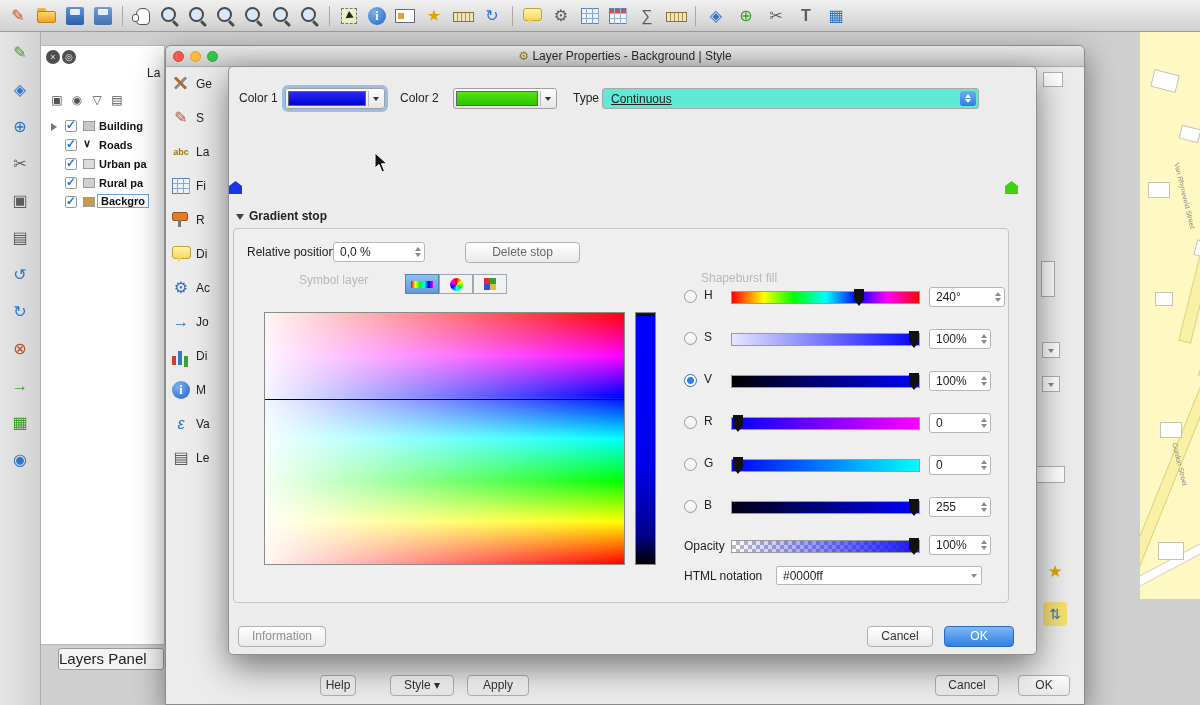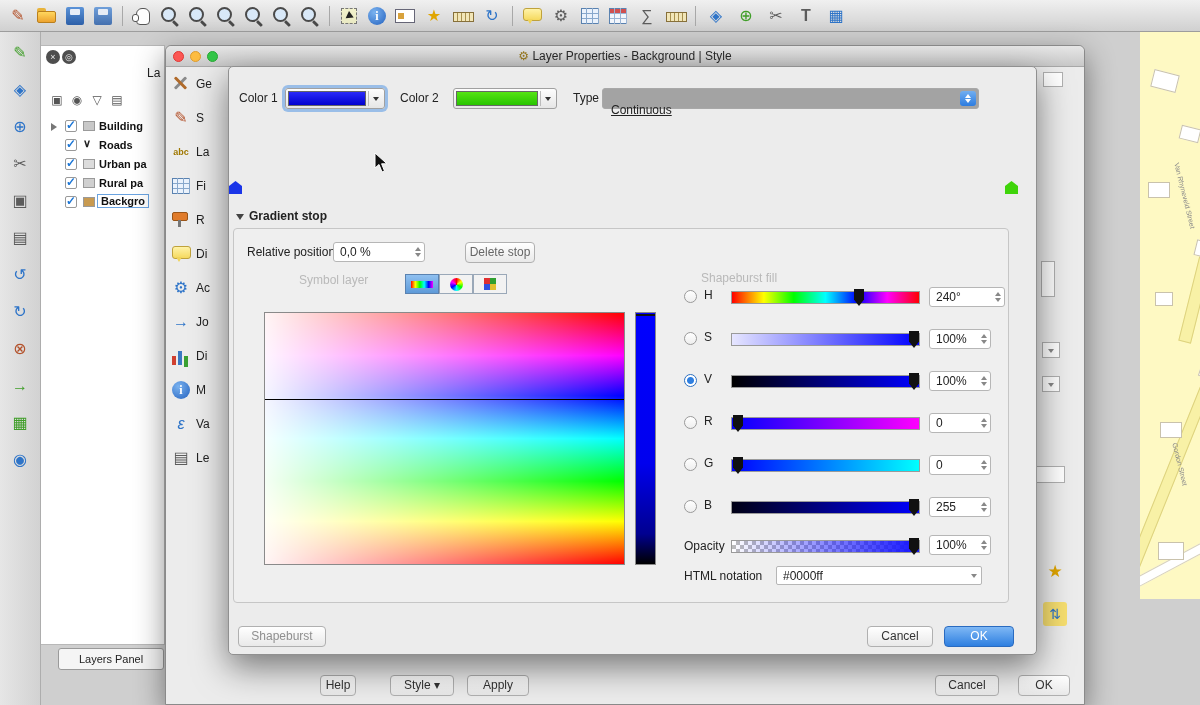--- a/index.html
+++ b/index.html
@@ -56,21 +56,21 @@
   .circ{position:absolute;width:14px;height:14px;border-radius:50%;background:#4e4e4e;color:#e8e8e8;
     font-size:9px;line-height:14px;text-align:center;}
   .mini{position:absolute;width:16px;height:16px;font-size:12px;line-height:16px;text-align:center;color:#555;}
   .cb{position:absolute;width:12px;height:12px;background:#fff;border:1px solid #999;border-radius:2px;box-sizing:border-box;}
   .cb span{position:absolute;left:0;top:-3px;font-size:12px;font-weight:bold;color:#1c76d6;}
   .lyr{position:absolute;font-size:11px;font-weight:bold;color:#111;white-space:nowrap;}
   .swq{position:absolute;width:12px;height:10px;border:1px solid #9a9a9a;box-sizing:border-box;}
   .edit-box{border:1px solid #6aa3e0;background:#fff;padding:0 3px;}
   .t-r{position:absolute;width:0;height:0;border-top:4px solid transparent;border-bottom:4px solid transparent;border-left:6px solid #777;}
   .layers-tab{position:absolute;left:58px;top:648px;width:104px;height:20px;background:#f5f5f5;
-    border:1px solid #9a9a9a;border-radius:3px;text-align:center;line-height:20px;font-size:11px;color:#222;z-index:2;}
+    border:1px solid #9a9a9a;border-radius:3px;line-height:20px;font-size:15px;color:#222;z-index:2;}
 
   
   .map{position:absolute;left:1140px;top:32px;width:115px;height:567px;background:#fef9c3;overflow:hidden;z-index:1;}
   .road{position:absolute;background:#f8f1a6;border:1px solid #ddd27e;box-sizing:border-box;}
   .road.white{background:#fff;border-color:#d8d2bc;}
   .bld{position:absolute;background:#fff;border:1px solid #c9c2ac;box-sizing:border-box;}
   .street{position:absolute;font-size:7px;color:#8a8a8a;white-space:nowrap;}
   .status-bubble{position:absolute;width:26px;height:17px;background:#6f6f6f;border-radius:8px;color:#fff;
     font-size:8px;line-height:17px;text-align:center;letter-spacing:1px;}
   .status-bubble::after{content:"";position:absolute;left:5px;top:16px;border-left:4px solid transparent;border-right:4px solid transparent;border-top:5px solid #6f6f6f;}
@@ -100,22 +100,22 @@
   .frag{position:absolute;background:#fff;border:1px solid #b0b0b0;box-sizing:border-box;}
 
   
   .cdlg{position:absolute;left:228px;top:66px;width:809px;height:589px;background:#ececec;
     border:1px solid #909090;border-radius:5px;box-shadow:0 12px 34px rgba(0,0,0,.5);z-index:8;box-sizing:border-box;}
   .colorbtn{position:absolute;height:21px;background:linear-gradient(#fdfdfd,#e6e6e6);border:1px solid #a0a0a0;
     border-radius:3px;display:flex;align-items:stretch;padding:2px;box-sizing:border-box;}
   .colorbtn .sw{flex:1;border:1px solid #666;}
   .colorbtn .dd{width:13px;display:flex;align-items:center;justify-content:center;border-left:1px solid #bbb;margin-left:2px;}
   .focus1{box-shadow:0 0 0 3px rgba(100,160,230,.6);}
-  .dropdown{position:absolute;height:21px;background:#a3a3a3;border:1px solid #a8a8a8;border-radius:3px;
-    box-sizing:border-box;font-size:12px;padding:14px 24px 0 8px;text-decoration:underline;}
+  .dropdown{position:absolute;height:21px;background:#5eead4;border:1px solid #a8a8a8;border-radius:3px;
+    box-sizing:border-box;font-size:12px;padding:3px 24px 0 8px;text-decoration:underline;}
   .pop{position:absolute;right:2px;top:2px;width:16px;height:15px;background:linear-gradient(#71aef0,#2c7ce0);
     border-radius:3px;display:flex;flex-direction:column;align-items:center;justify-content:center;gap:1px;}
   .gradbar{position:absolute;left:5px;top:58px;width:781px;height:57px;border:1px solid #777;box-sizing:border-box;
     background:linear-gradient(90deg,#0b02f2 0%,#0b02f2 9%,#0a14ea 9%,#0a14ea 18%,#0930e2 18%,#0930e2 27%,#084fd6 27%,#084fd6 36%,#0773c4 36%,#0773c4 45%,#0696ae 45%,#0696ae 54%,#05ad8c 54%,#05ad8c 63%,#0cba64 63%,#0cba64 72%,#18c83e 72%,#18c83e 81%,#26d41e 81%,#26d41e 90%,#31dd08 90%,#31dd08 100%);}
   .stopmk{position:absolute;width:13px;height:13px;clip-path:polygon(50% 0,100% 38%,100% 100%,0 100%,0 38%);}
   .groupbox{position:absolute;left:4px;top:161px;width:774px;height:373px;border:1px solid #c6c6c6;border-radius:4px;background:#efefef;}
   .tabseg{width:34px;height:20px;border:1px solid #9aa8b8;box-sizing:border-box;display:flex;align-items:center;justify-content:center;background:#f2f2f2;}
   .tabseg.sel{background:linear-gradient(#8fc0f0,#5e9ad8);border-color:#5a82b0;}
   .picker{position:absolute;left:35px;top:245px;width:361px;height:253px;border:1px solid #8a8a8a;box-sizing:border-box;
     background:linear-gradient(90deg,rgba(255,255,255,.96),rgba(255,255,255,0)),
@@ -379,21 +379,21 @@
     <div class="groupbox"></div>
 
     <span class="lbl" style="left:18px;top:178px">Relative position</span>
     <div class="spinbox" style="left:104px;top:175px;width:92px">
       <span>0,0 %</span>
       <span class="stp">
           <i class="t-u-sm"></i>
           <i class="t-d-sm"></i>
         </span>
     </div>
-    <div class="btn" style="left:236px;top:175px;width:70px;color:#666">Delete stop</div>
+    <div class="btn" style="left:236px;top:175px;width:115px;color:#666">Delete stop</div>
 
     <span class="lbl ghost" style="left:70px;top:206px">Symbol layer</span>
     <span class="lbl ghost" style="left:472px;top:204px">Shapeburst fill</span>
 
     <div style="position:absolute;left:176px;top:207px;display:flex">
       <span class="tabseg sel">
           <span style="width:22px;height:7px;background:linear-gradient(90deg,#f00,#ff0,#0f0,#0ff,#00f,#f0f)"></span>
         </span>
       <span class="tabseg">
           <span style="width:13px;height:13px;border-radius:50%;background:conic-gradient(#f00,#ff0,#0f0,#0ff,#00f,#f0f,#f00)"></span>
@@ -479,21 +479,21 @@
           <i class="t-u-sm"></i>
           <i class="t-d-sm"></i>
         </span></div>
 
     <span class="lbl" style="left:455px;top:502px">HTML notation</span>
     <div class="htmlfield" style="left:547px;top:499px;width:206px">
       <span>#0000ff</span>
       <span class="t-d-sm"></span>
     </div>
 
-    <div class="btn gray-text" style="left:9px;top:559px;width:88px">Shapeburst</div>
+    <div class="btn gray-text" style="left:9px;top:559px;width:88px">Information</div>
     <div class="btn" style="left:638px;top:559px;width:66px">Cancel</div>
     <div class="btn primary" style="left:715px;top:559px;width:70px">OK</div>
   </div>
 
   <svg class="cursor" style="left:374px;top:152px" width="16" height="22" viewBox="0 0 16 22">
     <path d="M1 1 L1 16 L5 12.5 L8 20 L10.5 19 L7.6 11.8 L13 11.8 Z" fill="#111" stroke="#fff" stroke-width="1"></path>
   </svg>
 
 </div>
 

